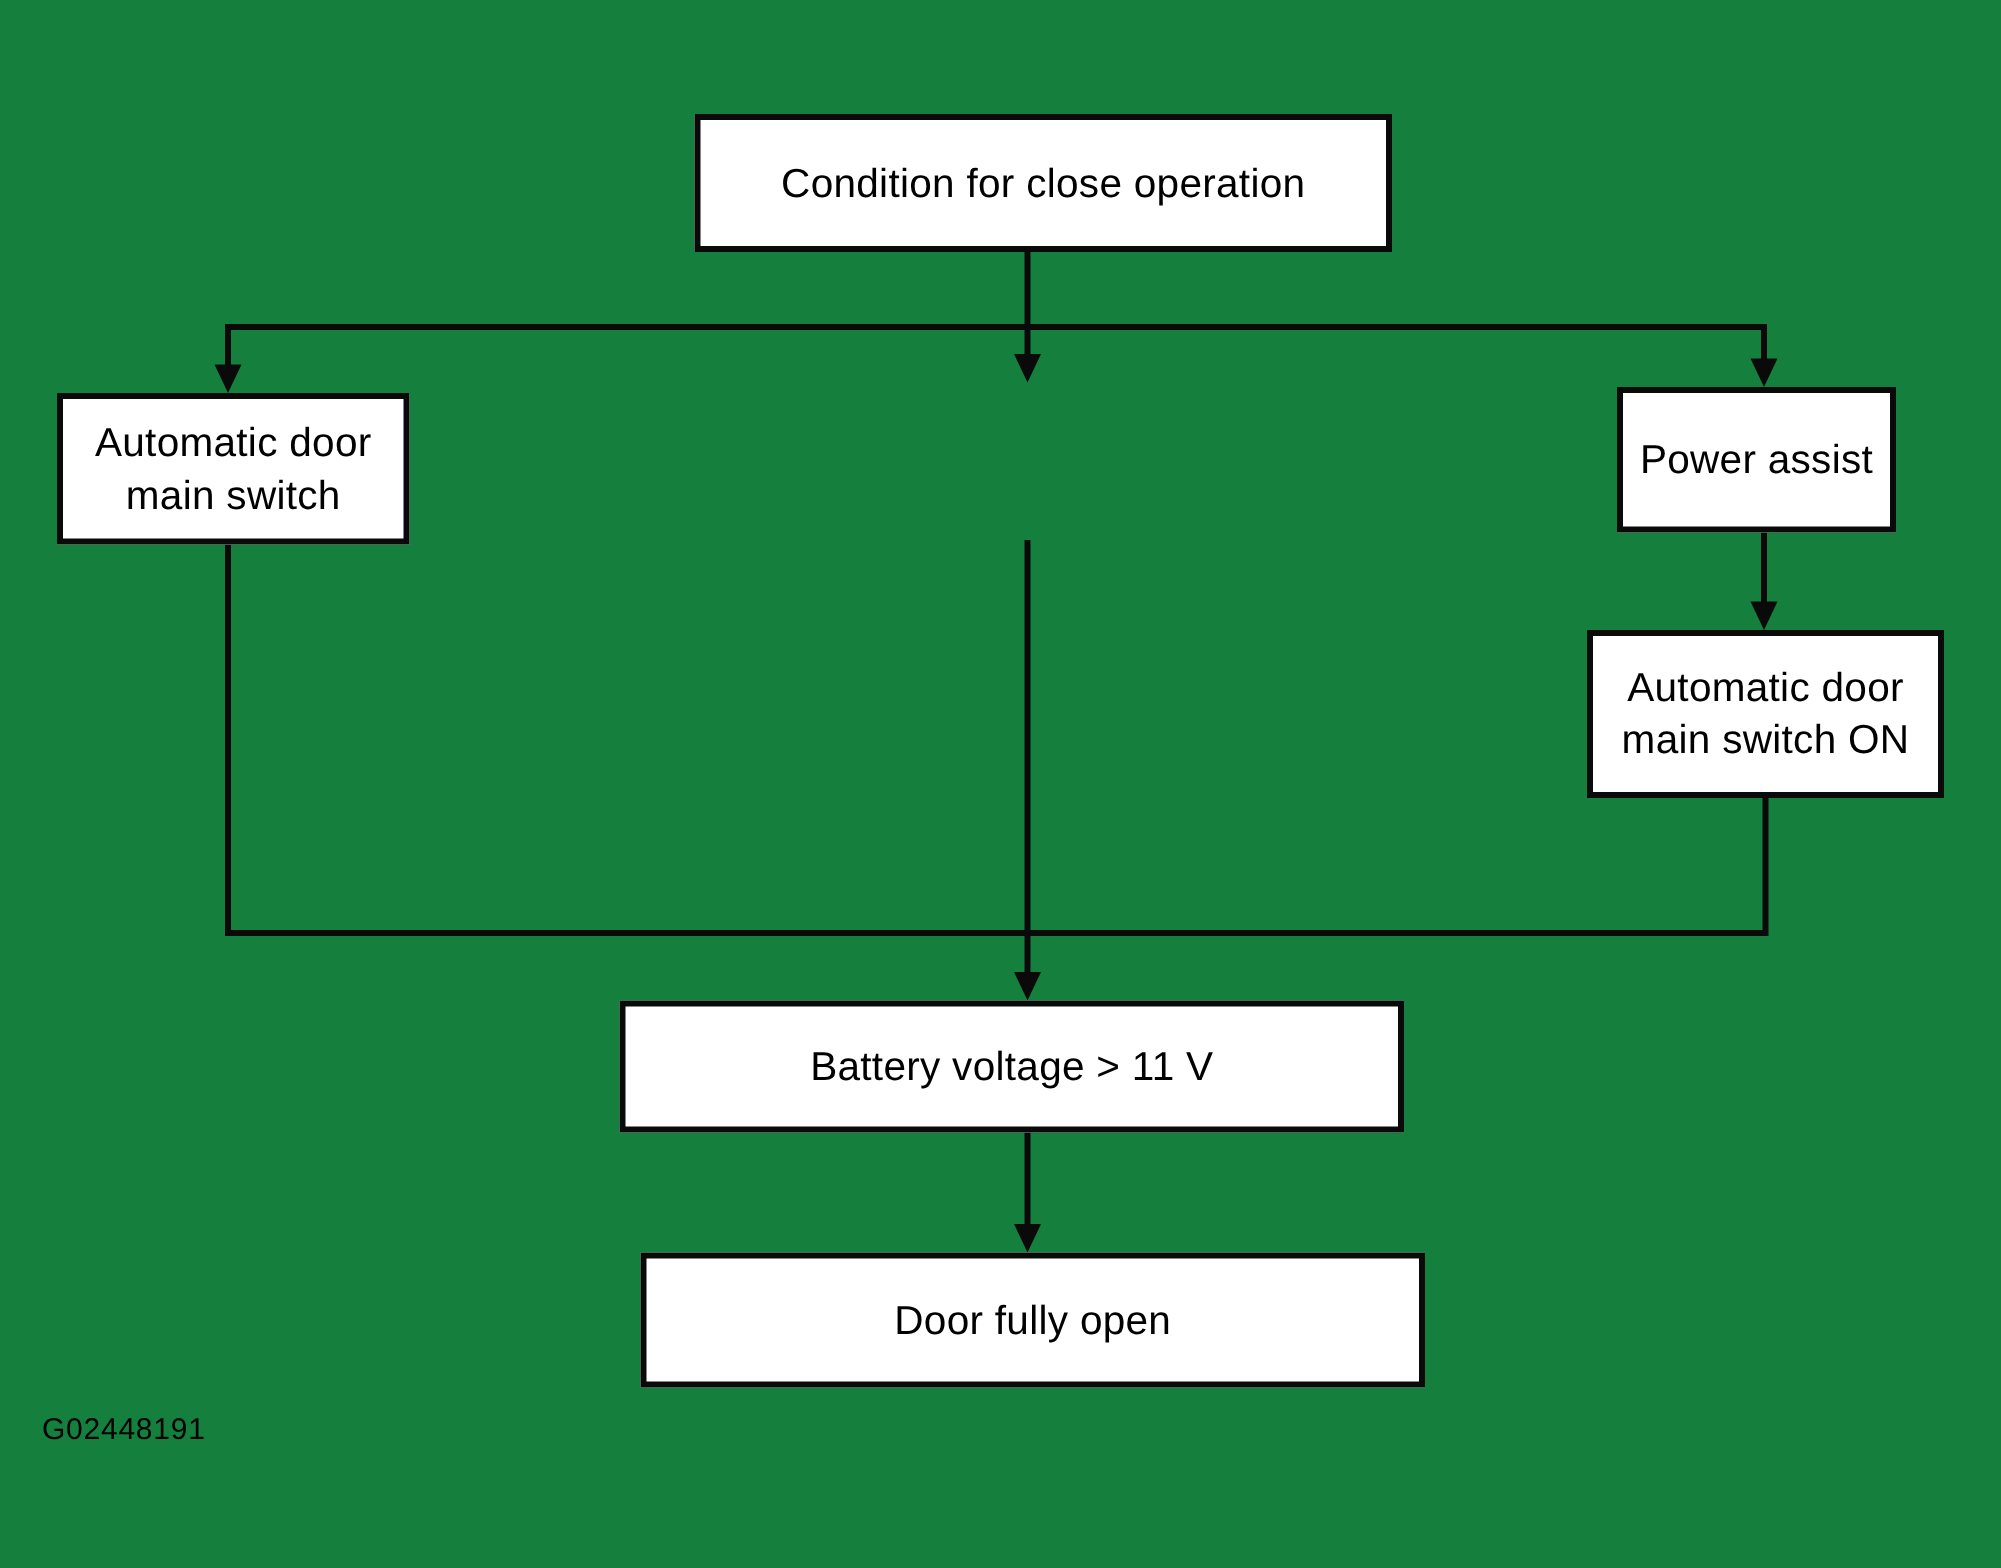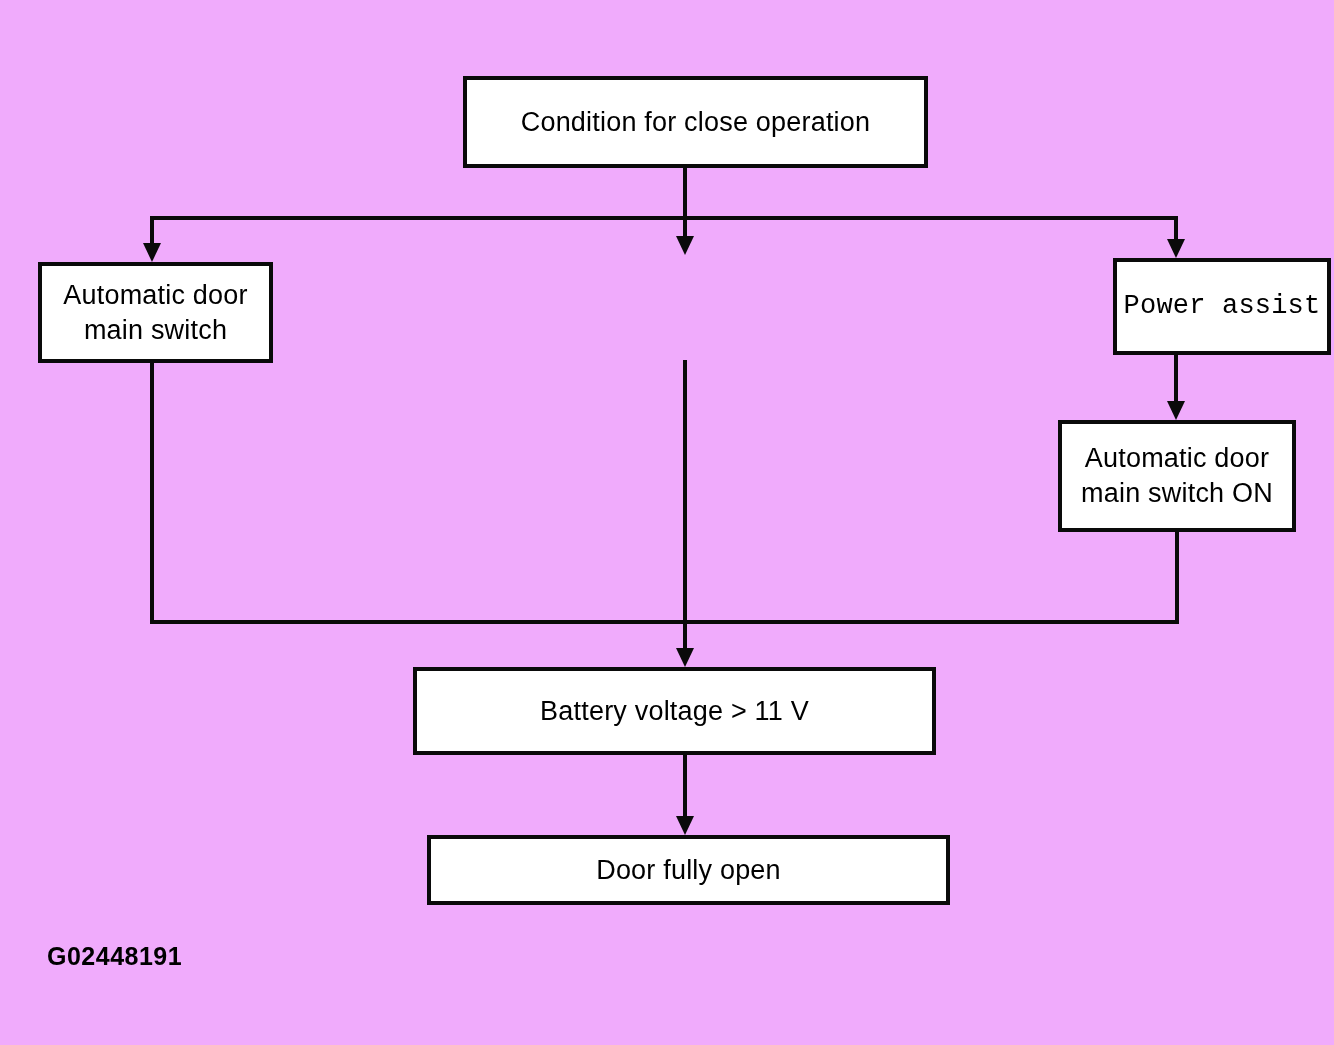--- a/index.html
+++ b/index.html
@@ -4,21 +4,21 @@
 <style>
   html, body {
     margin: 0;
     padding: 0;
     background: #ffffff;
   }
   #canvas {
     position: relative;
     width: 1334px;
     height: 1045px;
-    background: #f0abfc;
+    background: #15803d;
     font-family: "Liberation Sans", "DejaVu Sans", sans-serif;
     color: #000000;
     overflow: hidden;
   }
   #wires {
     position: absolute;
     left: 0; top: 0;
     width: 1334px;
     height: 1045px;
   }
@@ -32,30 +32,30 @@
     justify-content: center;
     text-align: center;
     font-size: 27px;
     line-height: 1.28;
     white-space: pre-line;
     letter-spacing: 0.2px;
   }
   .node-condition   { left: 463px; top: 76px;  width: 465px; height: 92px; }
   .node-auto-main   { left: 38px;  top: 262px; width: 235px; height: 101px; }
   .node-remote      { left: 552px; top: 255px; width: 266px; height: 105px; }
-  .node-power       { left: 1113px; top: 258px; width: 218px; height: 97px; font-family: Liberation Mono, monospace; }
+  .node-power       { left: 1078px; top: 258px; width: 186px; height: 97px; }
   .node-auto-on     { left: 1058px; top: 420px; width: 238px; height: 112px; }
   .node-battery     { left: 413px; top: 667px; width: 523px; height: 88px; }
-  .node-door        { left: 427px; top: 835px; width: 523px; height: 70px; }
+  .node-door        { left: 427px; top: 835px; width: 523px; height: 90px; }
   .figure-id {
     position: absolute;
-    left: 47px;
+    left: 28px;
     top: 942px;
-    font-size: 25px;
-    font-weight: bold;
+    font-size: 20px;
+    font-weight: normal;
     letter-spacing: 0.5px;
   }
 </style>
 </head>
 <body>
 
 <div id="canvas">
 
   <svg id="wires" viewBox="0 0 1334 1045" xmlns="http://www.w3.org/2000/svg">
     <g stroke="#0a0a0a" stroke-width="4" fill="none">

